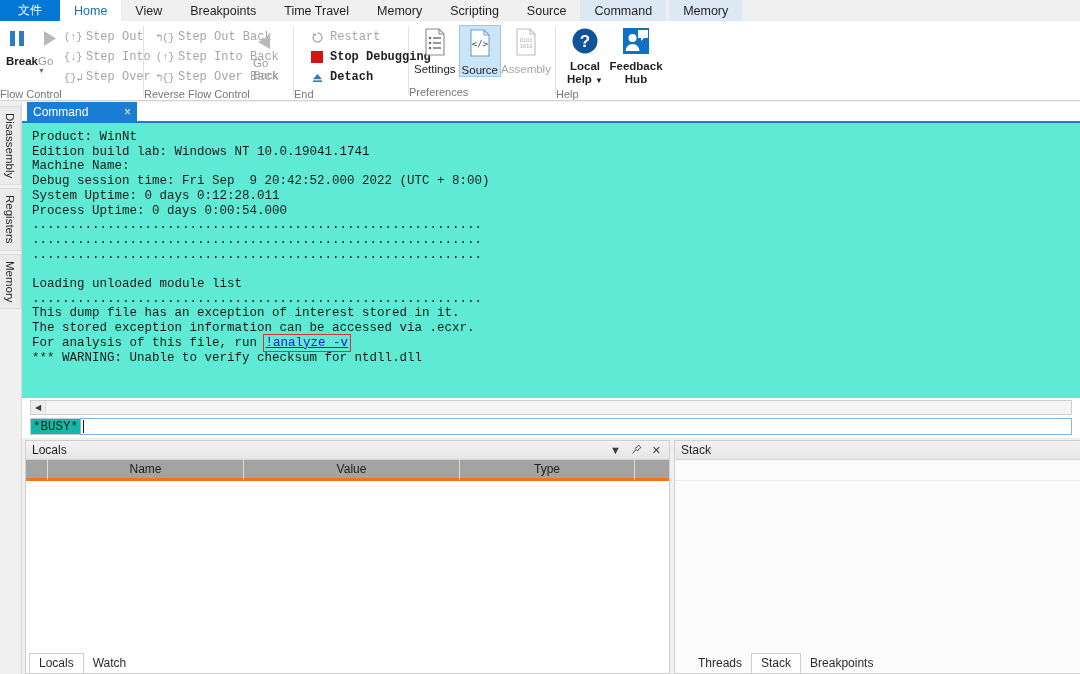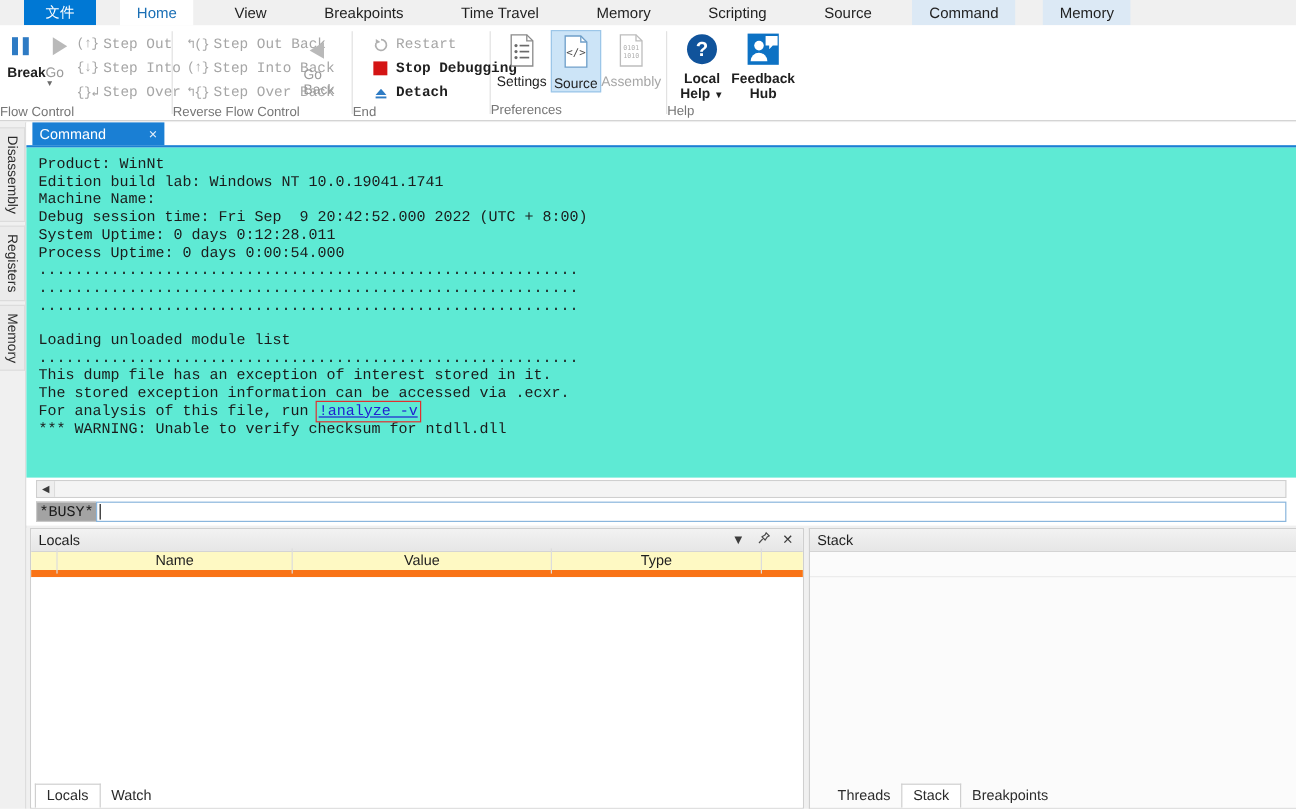--- a/index.html
+++ b/index.html
@@ -16,21 +16,21 @@
 
   
   .ribbon-tabs {
     position: absolute; left: 0; top: 0; width: 1080px; height: 21px;
     background: #f0f0f0;
     display: flex; align-items: stretch;
   }
   .rtab {
     display: flex; align-items: center; justify-content: center;
     padding: 0 14px; height: 21px; font-size: 12.5px; color: #1f1f1f;
-    white-space: nowrap; cursor: default; margin-left: 20px;
+    white-space: nowrap; cursor: default;
   }
   .rtab.file { background: #0078d4; color: #ffffff; font-size: 12px; padding: 0 18px; font-weight: normal; }
   .rtab.active { color: #1a6fb5; background: #ffffff; }
   .rtab.ctx { background: #dce9f5; color: #1f1f1f; margin-right: 3px; }
 
   
   .ribbon {
     position: absolute; left: 0; top: 21px; width: 1080px; height: 80px;
     background: #ffffff;
     border-bottom: 1px solid #d4d4d4;
@@ -122,21 +122,21 @@
   }
   .hscroll .thumb { flex: 1; height: 13px; background: #f4f4f4; }
 
   
   .prompt-row {
     position: absolute; left: 8px; top: 316px; width: 1042px; height: 17px;
     display: flex; align-items: stretch;
   }
   .prompt-label {
     font-family: "Liberation Mono", monospace; font-size: 12.5px; color: #1b1b1b;
-    display: flex; align-items: center; padding: 0 2px; background: #a3a3a3;
+    display: flex; align-items: center; padding: 0 2px; background: #14b8a6;
     border: 1px solid #c8c8c8; border-right: none;
   }
   .prompt-input {
     flex: 1; background: #ffffff; border: 1px solid #8ab6dd; display: flex; align-items: center;
     padding-left: 2px; font-family: "Liberation Mono", monospace; font-size: 12.5px;
   }
   .caret-bar { width: 1px; height: 13px; background: #1b1b1b; }
 
   
   .dock { position: absolute; left: 22px; top: 440px; width: 1058px; height: 234px; background: #f0f0f0; }
@@ -144,21 +144,21 @@
   .pane-locals { left: 3px; width: 645px; border: 1px solid #cfcfcf; }
   .pane-stack { left: 652px; width: 406px; border: 1px solid #cfcfcf; border-right: none; }
   .pane-head {
     height: 19px; background: linear-gradient(#f2f2f2,#e6e6e6);
     border-bottom: 1px solid #d4d4d4; display: flex; align-items: center;
     padding: 0 4px 0 6px; font-size: 12px; color: #1f1f1f;
   }
   .pane-head .ctrls { margin-left: auto; display: flex; align-items: center; gap: 10px; padding-right: 4px; }
   .pane-head .ctrl { font-size: 11px; color: #3c3c3c; cursor: default; line-height: 11px; }
   .col-head {
-    height: 21px; background: #fef9c3; border-bottom: 6px solid #f97316;
+    height: 21px; background: #a3a3a3; border-bottom: 3px solid #f97316;
     display: flex; align-items: center; font-size: 12px; color: #1f1f1f;
   }
   .col-head .c { text-align: center; border-right: 1px solid #dcdcdc; height: 21px; line-height: 21px; }
   .col-head .c0 { width: 22px; }
   .col-head .c1 { width: 196px; }
   .col-head .c2 { width: 216px; }
   .col-head .c3 { width: 175px; }
   .pane-body { flex: 1; background: #ffffff; }
   .pane-body.stackgrid { background: #fbfbfb; }
   .stack-rule { height: 1px; background: #ececec; margin-top: 20px; }

